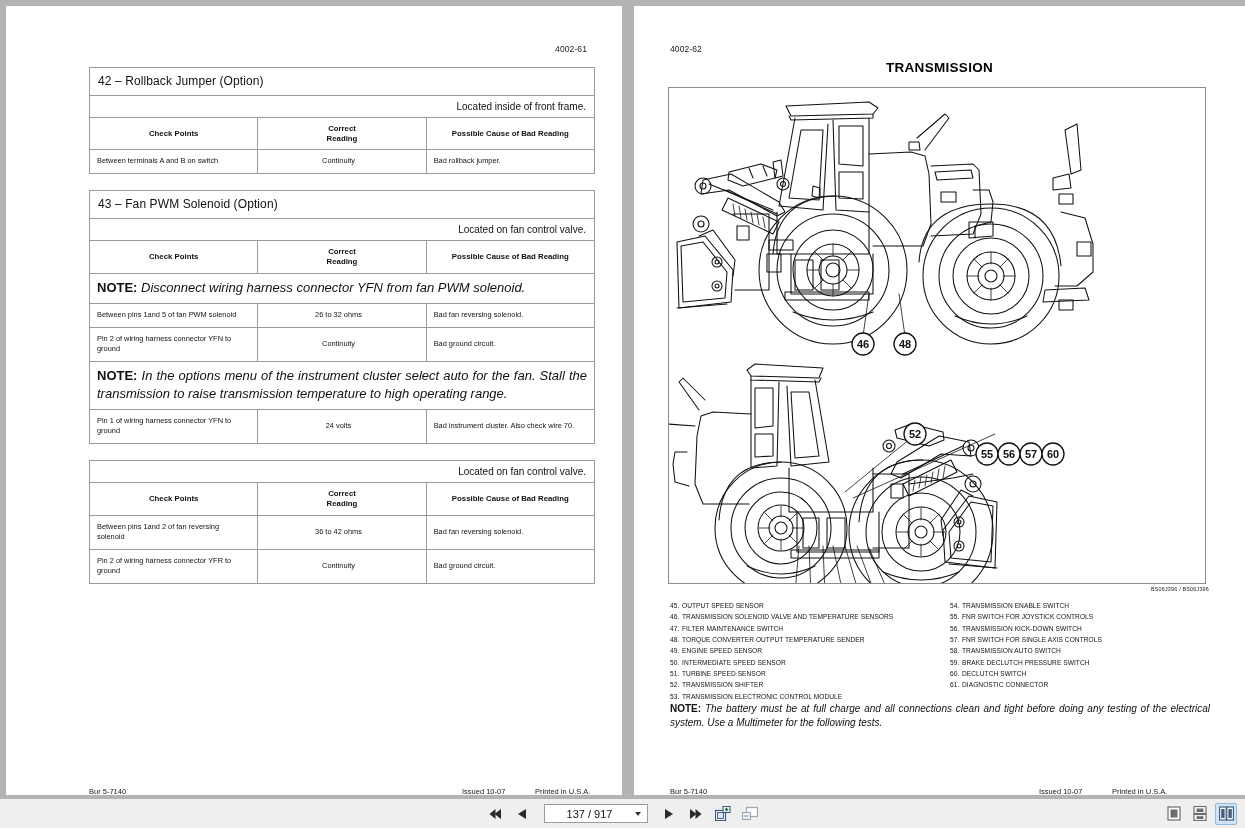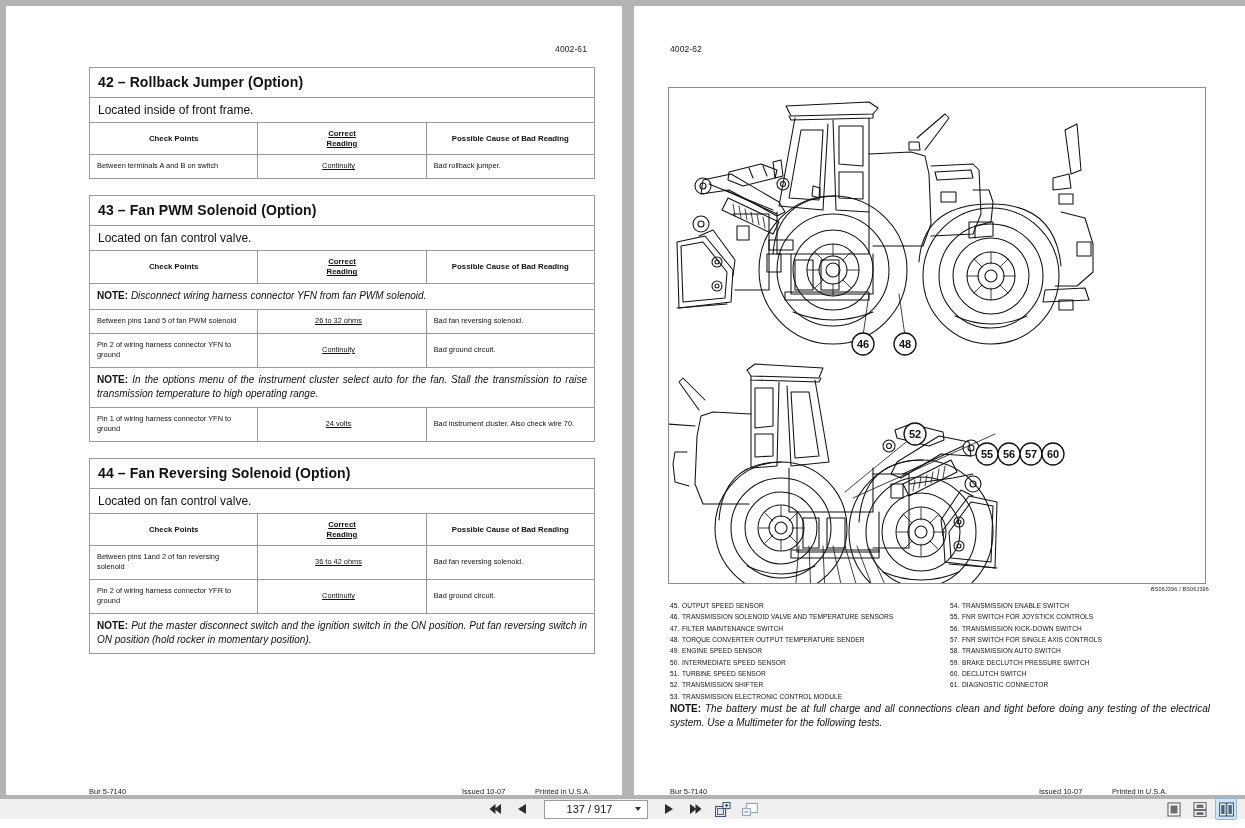--- a/index.html
+++ b/index.html
@@ -49,43 +49,43 @@
     width: 100%; border-collapse: collapse;
     margin-bottom: 16px;
     table-layout: fixed;
   }
   table.spec td, table.spec th {
     border: 1px solid #9a9a9a;
     vertical-align: middle;
     color: #111;
   }
   .sec-head {
-    font-size: 14px; font-weight: bold;
+    font-size: 12px; font-weight: normal;
     padding: 6px 8px 7px 8px;
     letter-spacing: .1px;
   }
   .sec-sub {
-    font-size: 12px; padding: 5px 8px 5px 8px;
+    font-size: 10px; padding: 5px 8px 5px 8px; text-align: right;
   }
   .colhead {
     font-size: 7.8px; font-weight: bold; text-align: center;
     padding: 6px 4px 6px 4px; line-height: 1.25;
   }
   .cell {
     font-size: 7.4px; padding: 6px 14px 7px 7px; line-height: 1.35;
   }
   .cell.center { text-align: center; }
   .noterow {
-    font-size: 10px; padding: 5px 7px 6px 7px;
+    font-size: 13px; padding: 5px 7px 6px 7px;
     line-height: 1.4; text-align: justify; margin-left: 48px;
   }
   .noterow b { font-weight: bold; font-style: normal; }
   .noterow i { font-style: italic; }
   .c1 { width: 166px; }
-  .c2 { width: 77px; text-decoration: underline; }
+  .c2 { width: 77px; }
   .c3 { width: auto; }
 
   
   .pfoot {
     position: absolute; bottom: 30px; font-size: 7.5px; color: #1a1a1a;
   }
   .pfoot .bur   { position: absolute; white-space: nowrap; }
   .pfoot .issue { position: absolute; white-space: nowrap; }
   .pfoot .print { position: absolute; white-space: nowrap; }
   #foot-left  { left: 0; right: 0; }
@@ -127,21 +127,21 @@
   .bottom-note {
     position: absolute; left: 36px; top: 696px; width: 540px;
     font-size: 10px; line-height: 1.42; text-align: justify; color: #111;
   }
   .bottom-note b { font-weight: bold; }
   .bottom-note i { font-style: italic; }
 
   
   #toolbar {
     position: absolute; left: 0; top: 795px;
-    width: 1245px; height: 24px;
+    width: 1245px; height: 33px;
     background: #efefef;
     border-top: 4px solid #b3b3b3;
     display: flex; align-items: center;
   }
   .tb-center {
     position: absolute; left: 0; right: 0;
     display: flex; align-items: center; justify-content: center; gap: 7px;
   }
   .tb-btn {
     width: 20px; height: 20px;
@@ -248,58 +248,53 @@
             <tr>
               <td class="cell c1">Pin 1 of wiring harness connector YFN to ground</td>
               <td class="cell center c2">24 volts</td>
               <td class="cell c3">Bad instrument cluster. Also check wire 70.</td>
             </tr>
           </tbody>
         </table>
         <table class="spec">
           <tbody>
             <tr>
-              <td class="sec-head" colspan="3">44  –  Fan Reversing Solenoid (Option)</td>
-            </tr>
-            <tr>
               <td class="sec-sub" colspan="3">Located on fan control valve.</td>
             </tr>
             <tr>
               <td class="colhead c1">Check Points</td>
               <td class="colhead c2"><span>Correct</span><br><span>Reading</span></td>
               <td class="colhead c3">Possible Cause of Bad Reading</td>
             </tr>
             <tr>
               <td class="cell c1">Between pins 1and 2 of fan reversing solenoid</td>
               <td class="cell center c2">36 to 42 ohms</td>
               <td class="cell c3">Bad fan reversing solenoid.</td>
             </tr>
             <tr>
               <td class="cell c1">Pin 2 of wiring harness connector YFR to ground</td>
               <td class="cell center c2">Continuity</td>
               <td class="cell c3">Bad ground circuit.</td>
-            </tr>
-            <tr>
-              <td class="noterow" colspan="3"><b>NOTE:</b> <i>Put the master disconnect switch and the ignition switch in the ON position. Put fan reversing switch in ON position (hold rocker in momentary position).</i></td>
             </tr>
           </tbody>
         </table>
       </div>
 
     <div class="pfoot" id="foot-left">
       <span class="bur">Bur 5-7140</span>
       <span class="issue">Issued 10-07</span>
       <span class="print">Printed in U.S.A.</span>
     </div>
   </div>
 
   <div class="page" id="page-right">
 
     <div class="folio" id="folio-right">4002-62</div>
 
+    <div class="page-title">TRANSMISSION</div>
 
     <div class="figure-box">
       <svg width="536" height="495" viewBox="0 0 536 495">
         <g fill="none" stroke="#111" stroke-width="1.05" stroke-linejoin="round" stroke-linecap="round">
 
           <g transform="translate(4,6)">
 
             <path d="M113 12 L196 8 L205 14 L200 20 L118 22 Z"></path>
             <path d="M116 22 L118 26 L200 24 L200 20"></path>
 

